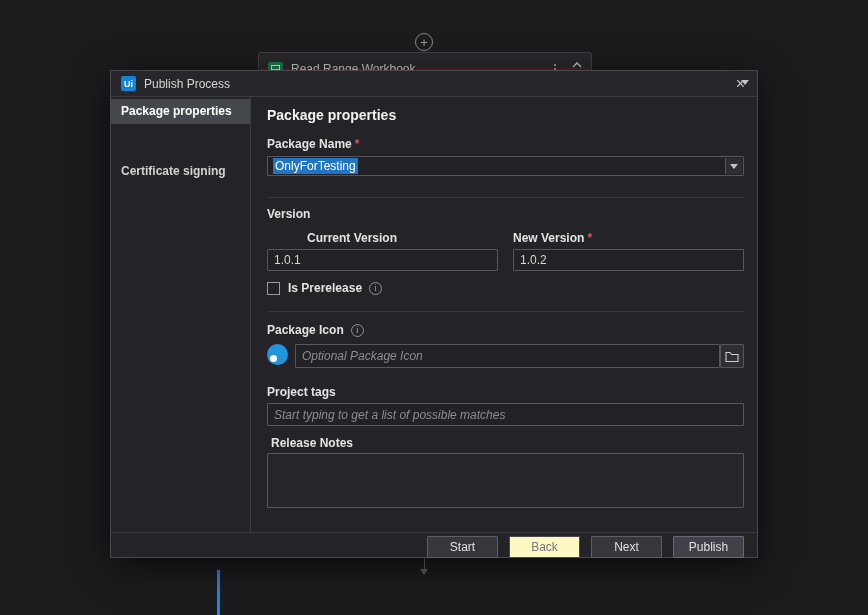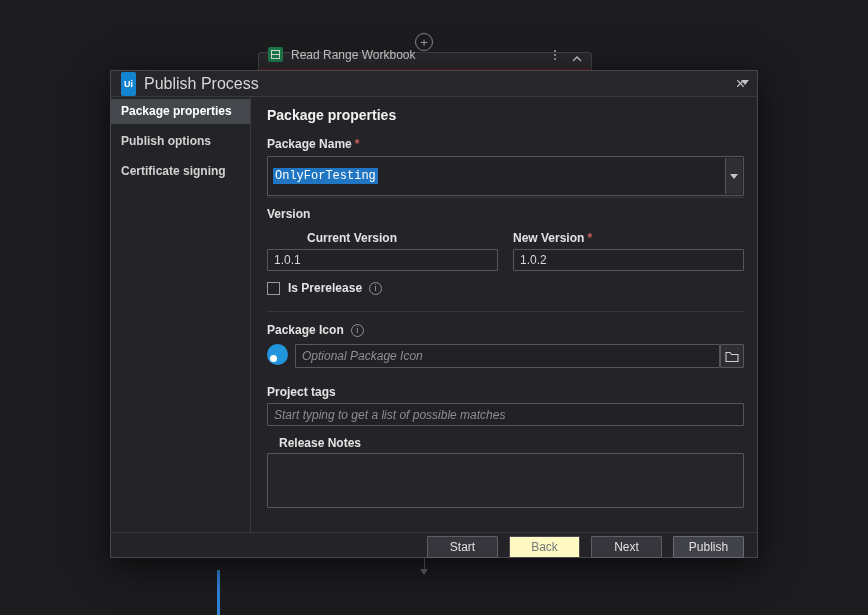--- a/index.html
+++ b/index.html
@@ -5,21 +5,21 @@
   *{margin:0;padding:0;box-sizing:border-box}
   html,body{width:868px;height:615px;overflow:hidden}
   body{background:#1c1c1f;font-family:"Liberation Sans",sans-serif;color:#d6d6d6;position:relative}
   #screen{position:absolute;inset:0;width:868px;height:615px}
 
   
   .add-node{position:absolute;left:415px;top:33px;width:18px;height:18px;border:1px solid #87878c;
     border-radius:50%;color:#9a9a9e;display:flex;align-items:center;justify-content:center;
     font-size:13px;line-height:1;z-index:1}
   .card{position:absolute;width:334px;background:#29292d;border:1px solid #404046;border-radius:3px;z-index:1}
-  .card-head{display:flex;align-items:flex-end;padding:8px 9px;height:26px;position:relative;z-index:2}
+  .card-head{display:flex;align-items:flex-start;padding:8px 9px;height:26px;position:relative;z-index:2}
   .card-head.short{height:15px;margin-top:1px}
   .card-title{margin-left:8px;font-size:12px;color:#c9c9c9;white-space:nowrap}
   .err-strip{position:absolute;left:1px;right:1px;top:15px;height:3px;background:#4e2327;z-index:1}
   .card-body{position:absolute;left:1px;right:1px;top:27px;bottom:1px;background:#222226}
   .card-body-line{position:absolute;left:0;right:0;top:26px;height:1px;background:#3a3a40}
   .excel-icon{width:15px;height:15px;border-radius:2px;background:#1e7a4a;position:relative;flex:none}
   .excel-icon::before{content:"";position:absolute;inset:3px;border:1px solid rgba(255,255,255,.8)}
   .excel-icon::after{content:"";position:absolute;left:3px;right:3px;top:7px;height:1px;background:rgba(255,255,255,.8)}
   .msg-icon{width:15px;height:15px;border-radius:2px;background:#274b5e;border:1px solid #5d93b4;position:relative;flex:none}
   .msg-icon::before{content:"";position:absolute;left:3px;right:3px;top:4px;height:1px;background:#9cc4da;box-shadow:0 3px 0 #9cc4da}
@@ -29,23 +29,23 @@
   .connector-line{position:absolute;left:424px;top:558px;width:1px;height:12px;background:#606066;z-index:1}
   .connector-arrow{position:absolute;left:420px;top:569px;width:0;height:0;border-left:4px solid transparent;
     border-right:4px solid transparent;border-top:6px solid #606066;z-index:1}
   .sel-line{position:absolute;left:217px;top:570px;width:3px;height:45px;background:#2f82d6;z-index:1}
 
   
   .dialog{position:absolute;left:110px;top:70px;width:648px;height:488px;background:#242428;
     border:1px solid #47474d;box-shadow:0 8px 34px rgba(0,0,0,.65);z-index:10}
   .dlg-titlebar{position:absolute;left:0;top:0;right:0;height:26px;display:flex;align-items:center;
     padding:0 10px;border-bottom:1px solid #3a3a40;background:#27272b}
-  .dlg-logo{width:15px;height:24px;background:#1584d0;border-radius:2px;color:#fff;font-size:9px;
+  .dlg-logo{width:15px;height:15px;background:#1584d0;border-radius:2px;color:#fff;font-size:9px;
     font-weight:bold;display:flex;align-items:center;justify-content:center;flex:none}
-  .dlg-title{margin-left:8px;font-size:16px;color:#d6d6d6}
+  .dlg-title{margin-left:8px;font-size:12px;color:#d6d6d6}
   .dlg-close{margin-left:auto;font-size:16px;color:#c6c6c6;line-height:1;cursor:default;padding:0 2px}
 
   .side-item{position:absolute;left:0;width:139px;height:25px;line-height:25px;padding-left:10px;
     font-size:12px;font-weight:700;color:#d2d2d2;cursor:default;white-space:nowrap}
   .side-item.selected{background:#44484d;color:#fff}
   .vdiv{position:absolute;left:139px;top:26px;width:1px;height:435px;background:#3a3a40}
   .hdiv{position:absolute;left:0;right:0;top:461px;height:1px;background:#3a3a40}
 
   .dlg-heading{position:absolute;left:156px;top:36px;font-size:14px;font-weight:700;color:#f1f1f1}
   .lbl{position:absolute;font-size:12px;font-weight:700;color:#e3e3e3;white-space:nowrap;display:flex;align-items:center}
@@ -116,31 +116,30 @@
 
   <div class="dialog">
 
     <div class="dlg-titlebar">
       <span class="dlg-logo">Ui</span>
       <span class="dlg-title">Publish Process</span>
       <span class="dlg-close">×</span>
     </div>
 
     <div class="side-item selected" style="top:28px;">Package properties</div>
-    <div class="side-item" style="top:58px;">Publish options</div>
     <div class="side-item" style="top:88px;">Certificate signing</div>
     <div class="vdiv"></div>
 
     <div class="dlg-heading">Package properties</div>
 
     <div class="lbl" style="left:156px;top:66px;">
       <span>Package Name</span>
         <span class="req">*</span>
     </div>
-    <div class="fake-input" style="left:156px;top:85px;width:477px;height:40px;font-family:Liberation Mono, monospace;">
+    <div class="fake-input" style="left:156px;top:85px;width:477px;height:20px;">
       <span class="sel-text">OnlyForTesting</span>
       <span class="combo-btn">
         <span class="tri-down"></span>
       </span>
     </div>
 
     <div class="sec-div" style="top:126px;"></div>
 
     <div class="lbl" style="left:156px;top:136px;">
       <span>Version</span>
@@ -180,21 +179,21 @@
           <path d="M1 1.5 h4 l1.4 2 H13 v7 H1 z" fill="none" stroke="#cfcfcf" stroke-width="1.1"></path>
         </svg>
     </div>
 
     <div class="lbl" style="left:156px;top:314px;">
       <span>Project tags</span>
     </div>
     <input class="inp" style="left: 156px; top: 332px; width: 477px; height: 23px; padding-right: 22px;" placeholder="Start typing to get a list of possible matches">
     <span class="tri-down tags-chev"></span>
 
-    <div class="lbl" style="left:168px;top:365px;">
+    <div class="lbl" style="left:160px;top:365px;">
       <span>Release Notes</span>
     </div>
     <textarea class="inp" style="left: 156px; top: 382px; width: 477px; height: 55px;"></textarea>
 
     <div class="hdiv"></div>
     <div class="btn" style="left:316px;">Start</div>
     <div class="btn btn-back" style="left:398px;">Back</div>
     <div class="btn" style="left:480px;">Next</div>
     <div class="btn btn-publish" style="left:562px;">Publish</div>
   </div>

